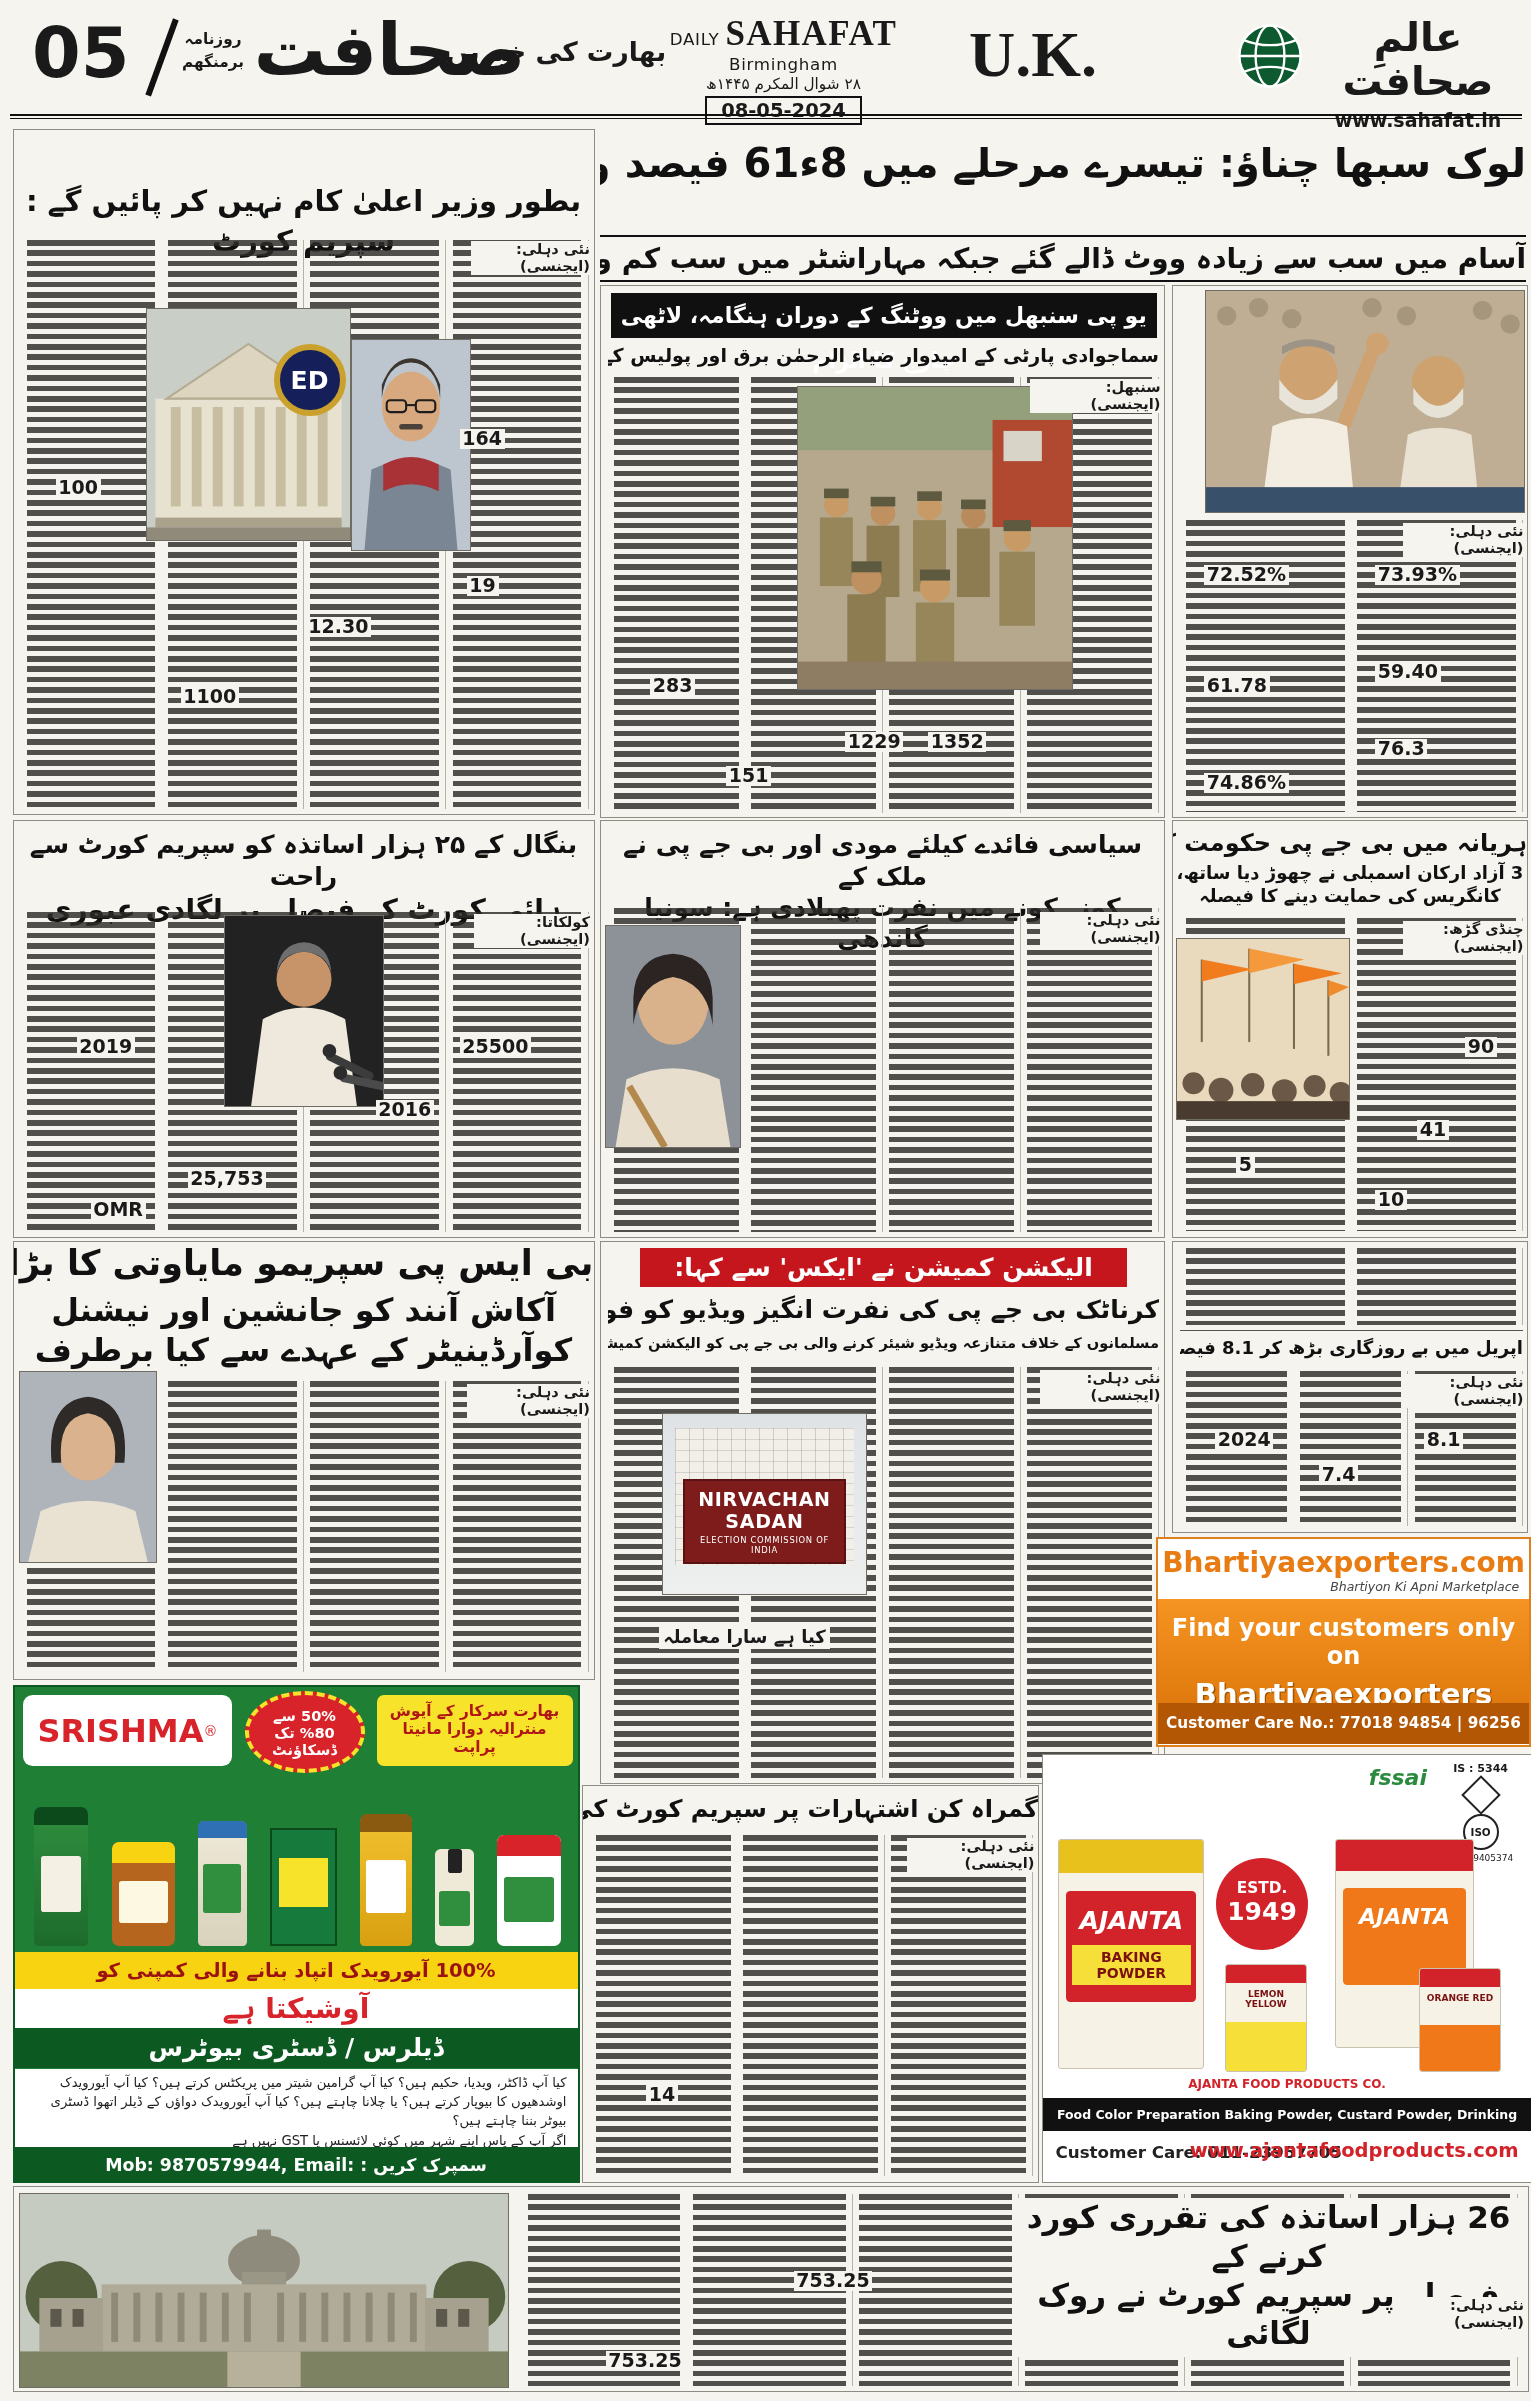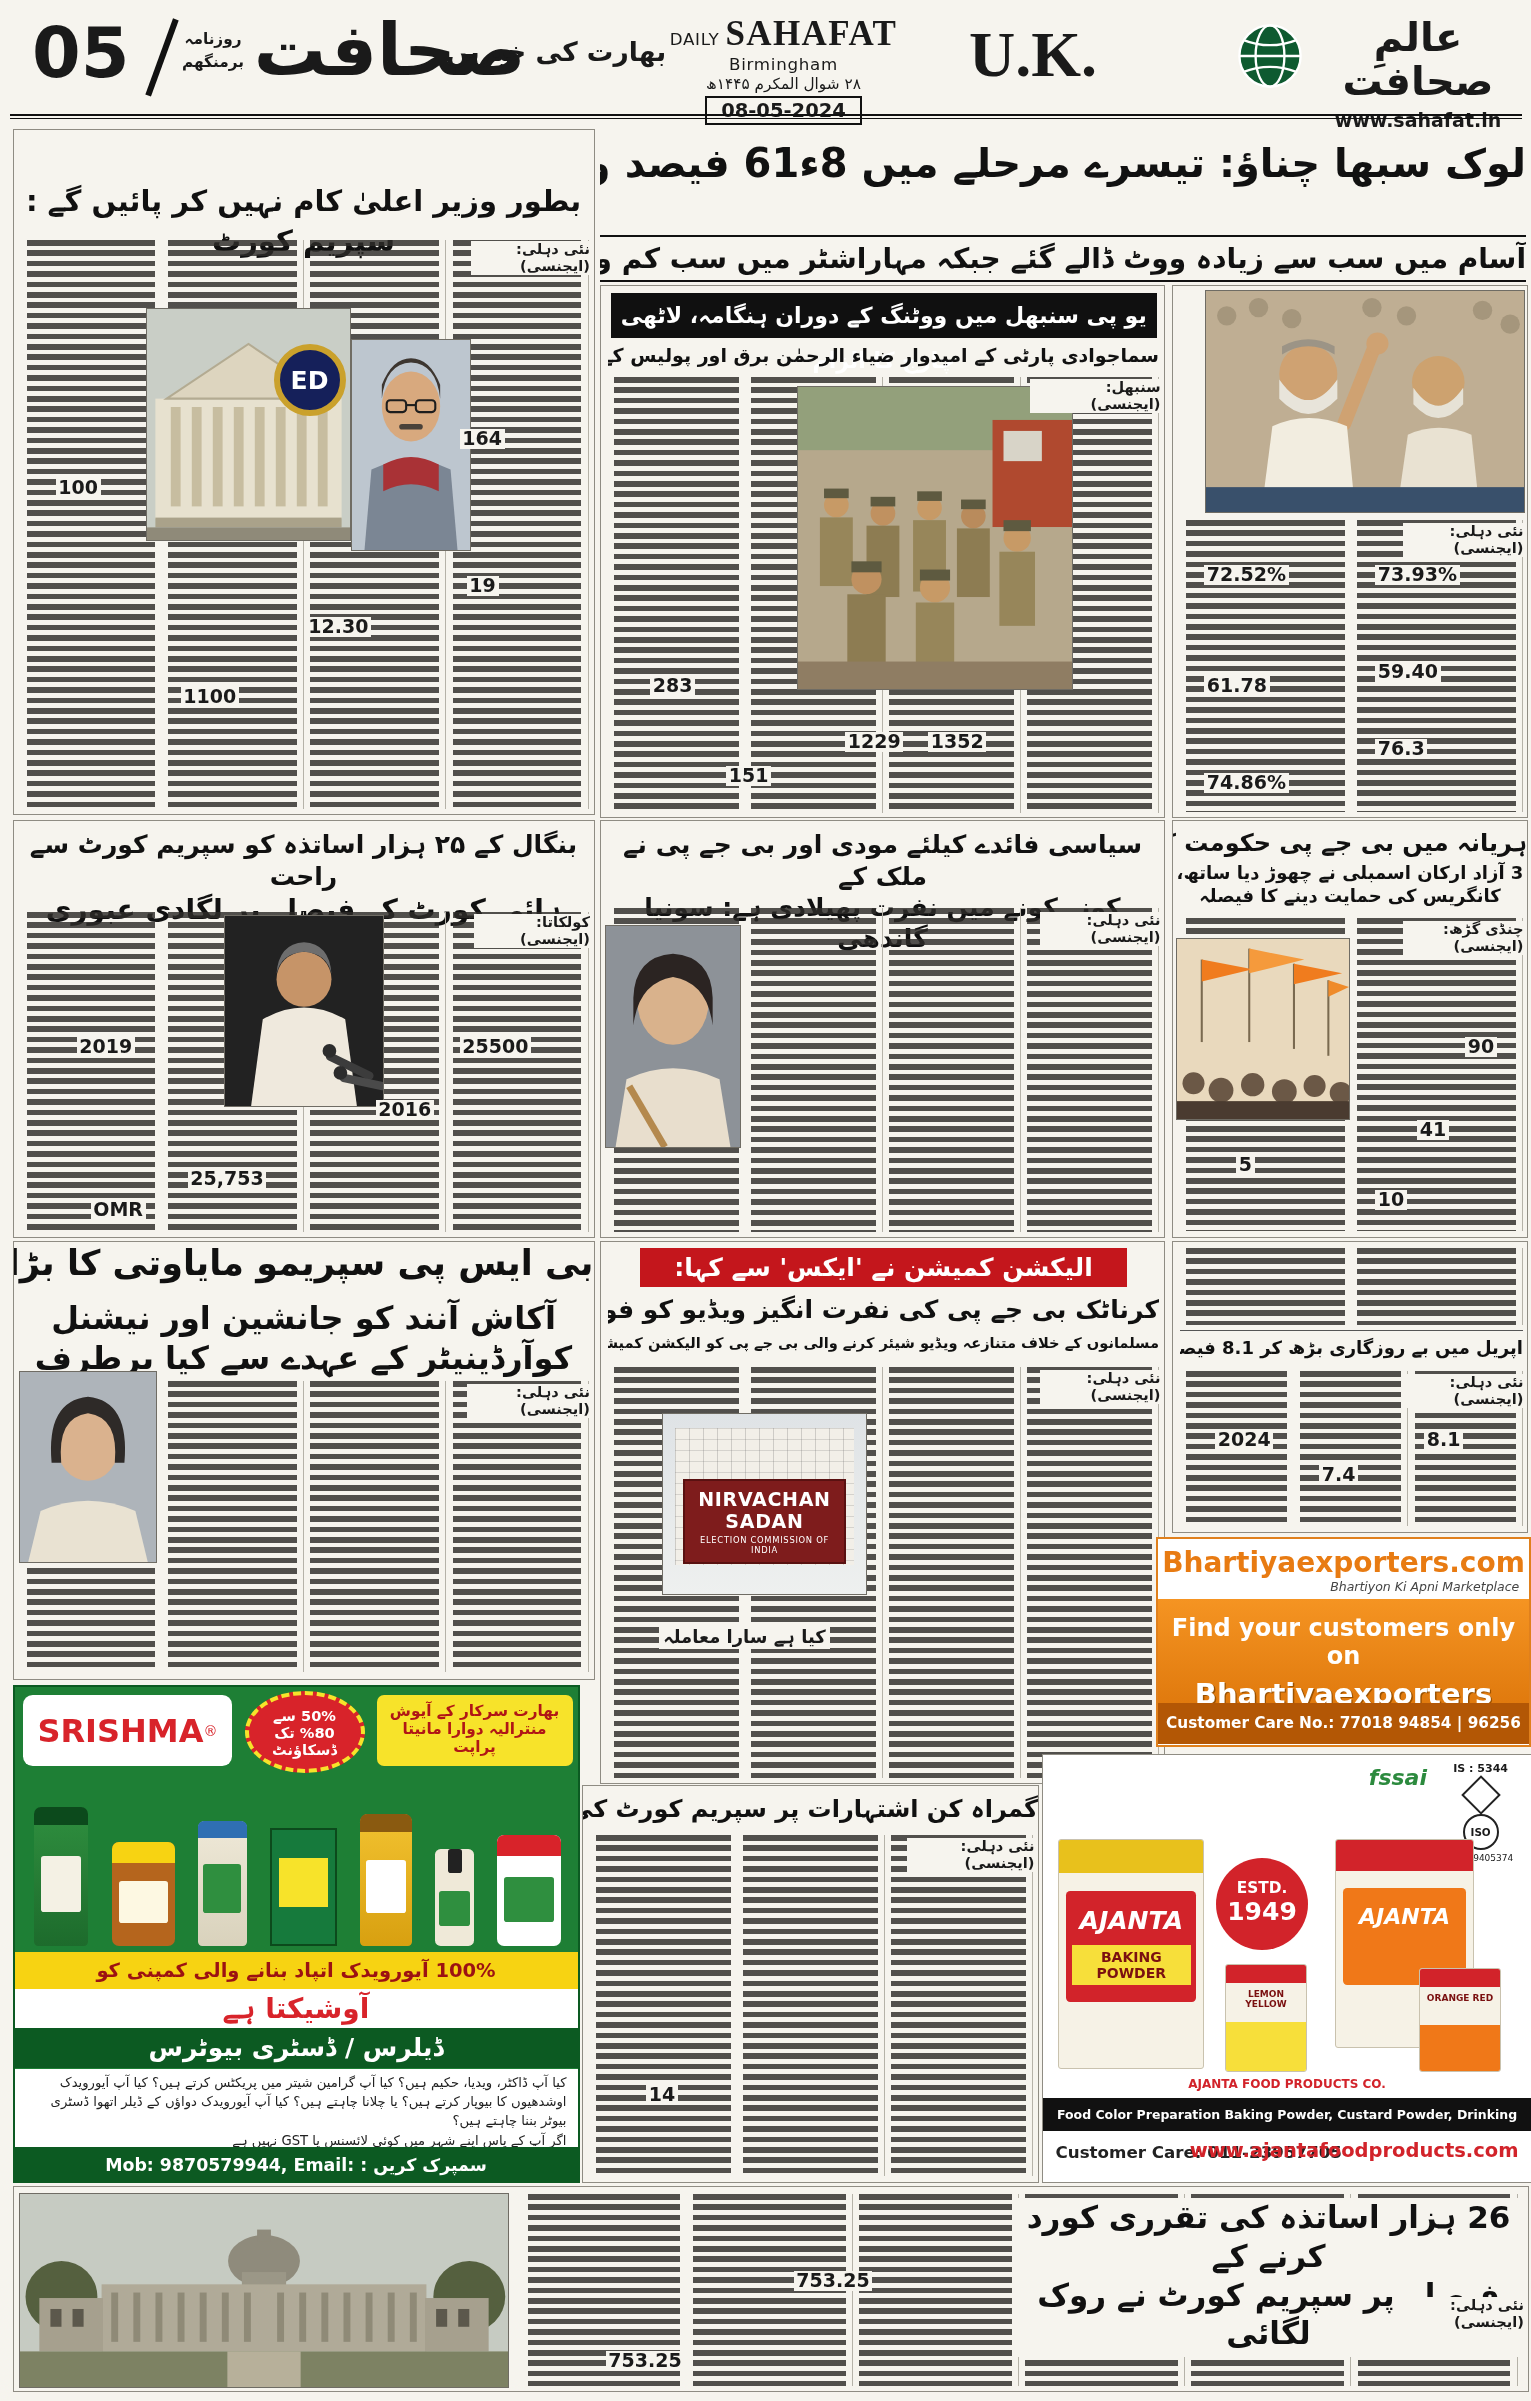--- a/index.html
+++ b/index.html
@@ -380,21 +380,21 @@
       </svg>
     </div>
     <span class="stat" style="left:292px;top:216px">90</span>
     <span class="stat" style="left:244px;top:299px">41</span>
     <span class="stat" style="left:202px;top:369px">10</span>
     <span class="stat" style="left:63px;top:334px">5</span>
   </section>
 
   <section class="blk" style="left:12.5px;top:1241px;width:582px;height:439px">
     <div class="uhl nowrap" style="margin-top:0;font-size:35px">بی ایس پی سپریمو مایاوتی کا بڑا فیصلہ:</div>
-    <h2 class="uhl" style="margin-top:12px;font-size:32px">
+    <h2 class="uhl" style="margin-top:4px;font-size:32px">
       <span>آکاش آنند کو جانشین اور نیشنل</span><br>
       <span>کوآرڈینیٹر کے عہدے سے کیا برطرف</span>
     </h2>
     <div class="body-cols" style="left:7px;top:139px;width:568px;height:291px">
       <div class="col">
           <div class="ft"></div>
         </div>
       <div class="col">
           <div class="ft"></div>
         </div>

